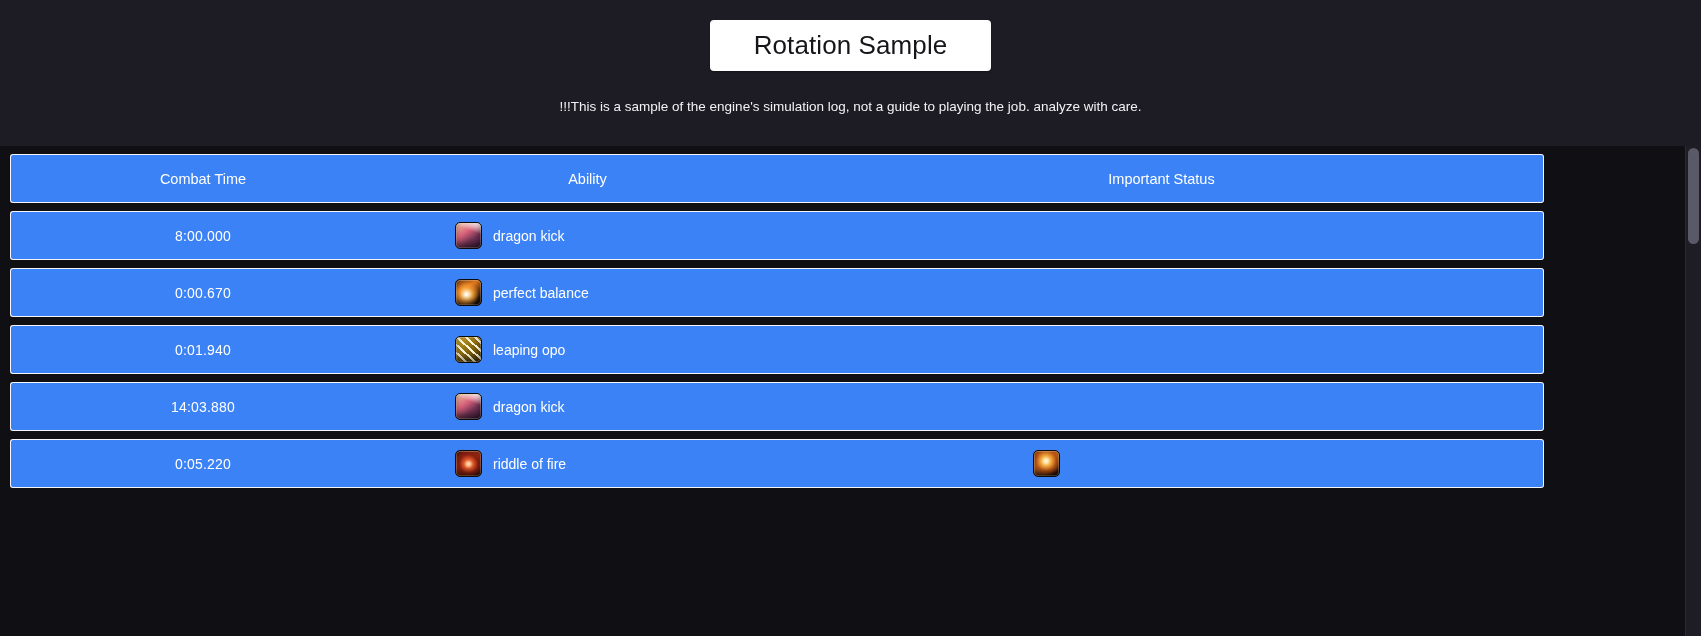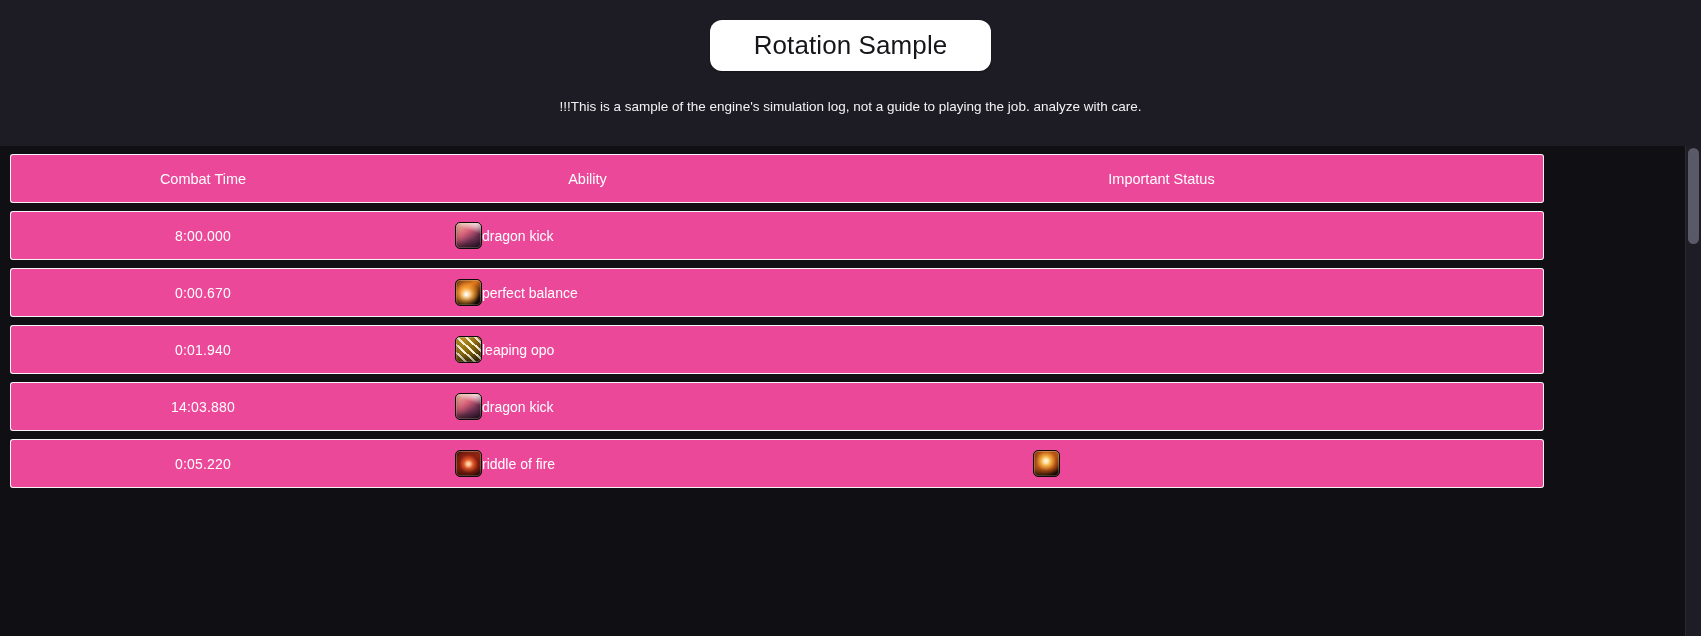--- a/index.html
+++ b/index.html
@@ -33,21 +33,21 @@
     position: relative;
   }
   .title-wrap {
     display: flex;
     justify-content: center;
     padding-top: 20px;
   }
   .title-pill {
     background: #ffffff;
     color: #16151a;
-    border-radius: 12px;
+    border-radius: 4px;
     padding: 11px 44px;
     font-size: 26px;
     line-height: 1.12;
     font-weight: 400;
     letter-spacing: 0.1px;
     box-shadow: 0 1px 2px rgba(0,0,0,0.35);
     cursor: pointer;
     user-select: none;
   }
   .notes {
@@ -78,21 +78,21 @@
     padding-right: 22px;
   }
   .log-table {
     width: 1534px;
     margin: 0 0 0 10px;
     border-collapse: separate;
     border-spacing: 0 8px;
     table-layout: fixed;
   }
   .log-table th, .log-table td {
-    background: #ec4899;
+    background: #3b82f6;
     border-top: 1px solid #f6f6f8;
     border-bottom: 1px solid #f6f6f8;
     padding: 0;
     height: 47px;
     vertical-align: middle;
     font-weight: 400;
   }
   .log-table th:first-child, .log-table td:first-child {
     border-left: 1px solid #f6f6f8;
     border-top-left-radius: 3px;
@@ -116,20 +116,21 @@
   .th-time   { padding-right: 0px; }
   .cell-time {
     text-align: center;
     font-size: 14px;
     color: #ffffff;
     letter-spacing: 0.2px;
   }
   .cell-ability-inner {
     display: flex;
     align-items: center;
+    gap: 11px;
     padding-left: 60px;
   }
   .cell-status-inner {
     display: flex;
     align-items: center;
     gap: 10px;
     padding-left: 253px;
   }
   .ability-name {
     font-size: 14px;

